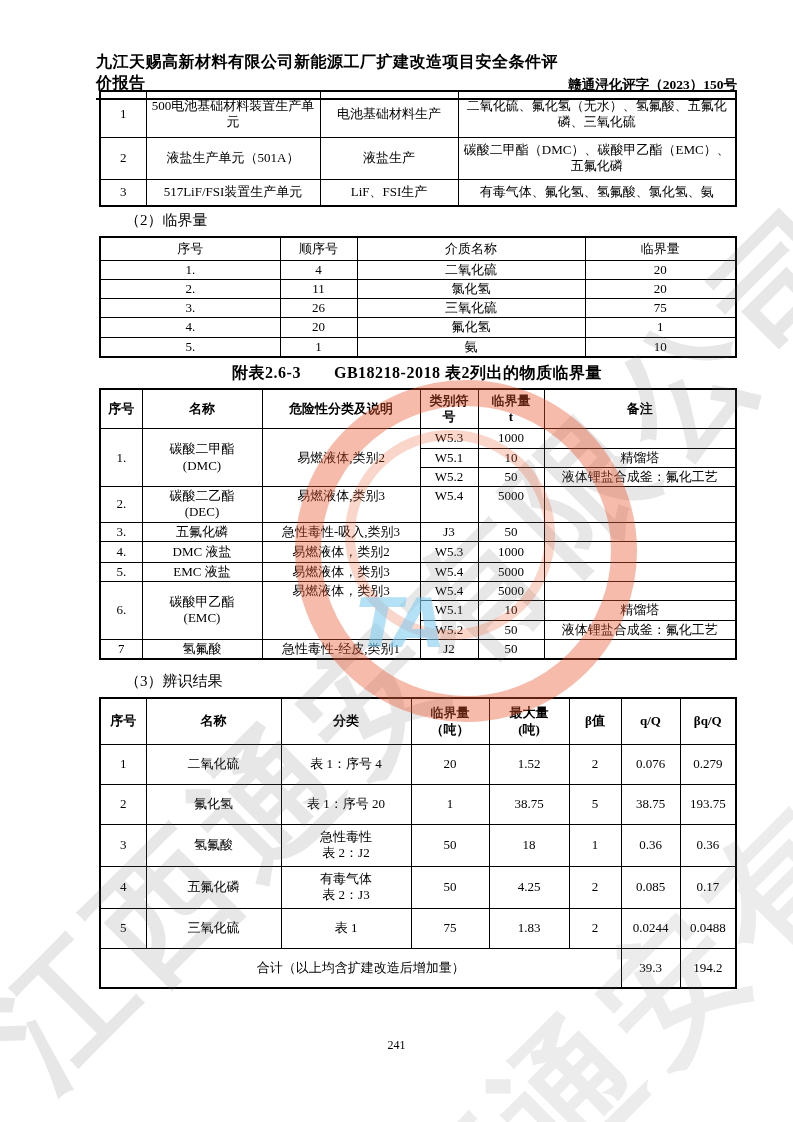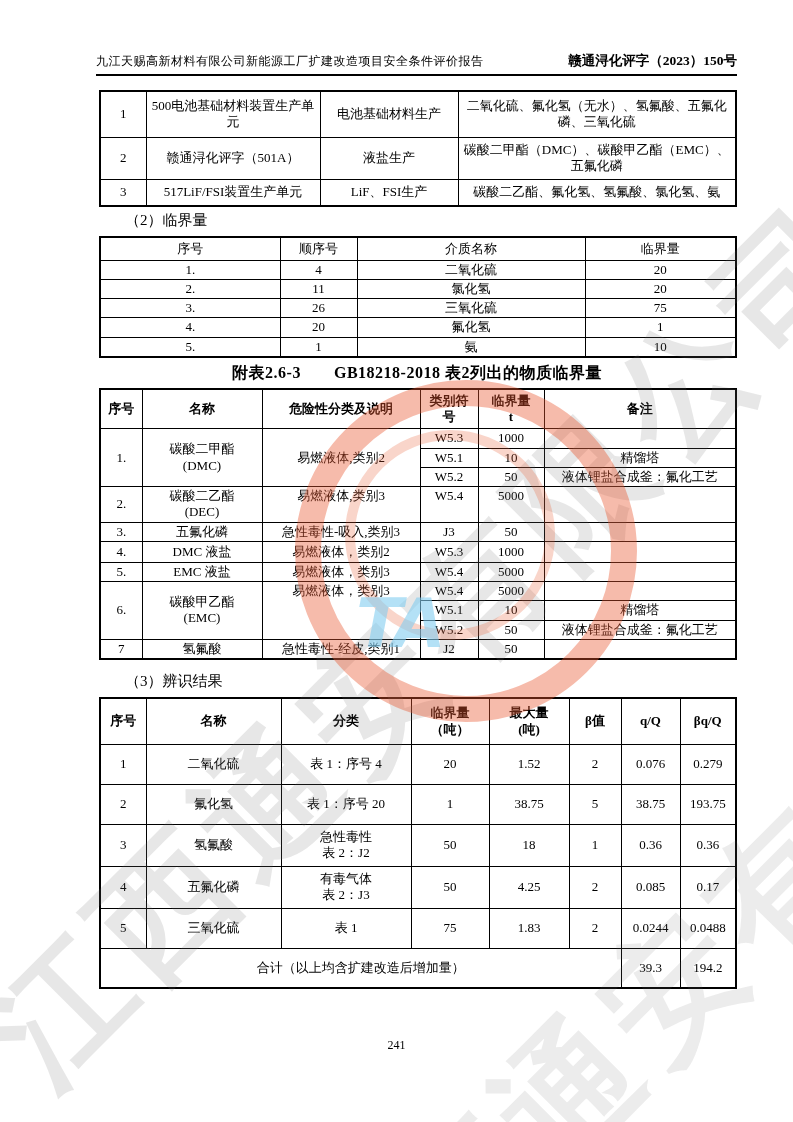--- a/index.html
+++ b/index.html
@@ -1,21 +1,21 @@
 <!DOCTYPE html>
 <html><head>
 <meta charset="utf-8">
 <style>
   html,body{margin:0;padding:0;background:#888;}
   .page{position:relative;width:793px;height:1122px;background:#fff;overflow:hidden;
         font-family:"Liberation Serif","DejaVu Serif",serif;color:#000;margin:0 auto;}
   
   .hdr{position:absolute;left:96px;top:52px;width:641px;display:flex;justify-content:space-between;
        align-items:flex-end;border-bottom:2px solid #000;padding-bottom:4px;z-index:1;}
-  .hdr-left{font-size:12px;font-weight:normal;letter-spacing:.5px;}
+  .hdr-left{font-size:16px;font-weight:bold;letter-spacing:.5px;}
   .hdr-right{font-size:13.5px;font-weight:bold;white-space:nowrap;}
   
   .content{position:absolute;left:99px;top:90px;width:636px;z-index:1;}
   table{border-collapse:collapse;table-layout:fixed;width:636px;border:2px solid #000;}
   td,th{border:1px solid #000;font-size:13px;font-weight:normal;padding:1px 5px;line-height:1.25;
         overflow:hidden;vertical-align:middle;}
   .b{font-weight:bold;}
   .c{text-align:center;}
   .l{text-align:center;}
   .pre{white-space:pre-line;}
@@ -70,29 +70,29 @@
         </colgroup>
       <tbody>
           <tr style="height:46px;">
         <td class="c">1</td>
         <td class="c">500电池基础材料装置生产单元</td>
         <td class="c">电池基础材料生产</td>
         <td class="c">二氧化硫、氟化氢（无水）、氢氟酸、五氟化磷、三氧化硫</td>
       </tr>
       <tr style="height:42px;">
         <td class="c">2</td>
-        <td class="c">赣通浔化评字（501A）</td>
+        <td class="c">液盐生产单元（501A）</td>
         <td class="c">液盐生产</td>
         <td class="c">碳酸二甲酯（DMC）、碳酸甲乙酯（EMC）、五氟化磷</td>
       </tr>
       <tr style="height:27px;">
         <td class="c">3</td>
         <td class="l">517LiF/FSI装置生产单元</td>
         <td class="l">LiF、FSI生产</td>
-        <td class="l">碳酸二乙酯、氟化氢、氢氟酸、氯化氢、氨</td>
+        <td class="l">有毒气体、氟化氢、氢氟酸、氯化氢、氨</td>
       </tr>
     </tbody>
       </table>
 
     <div class="sec">（2）临界量</div>
 
     <table class="t2">
       <colgroup>
           <col>
           <col>

